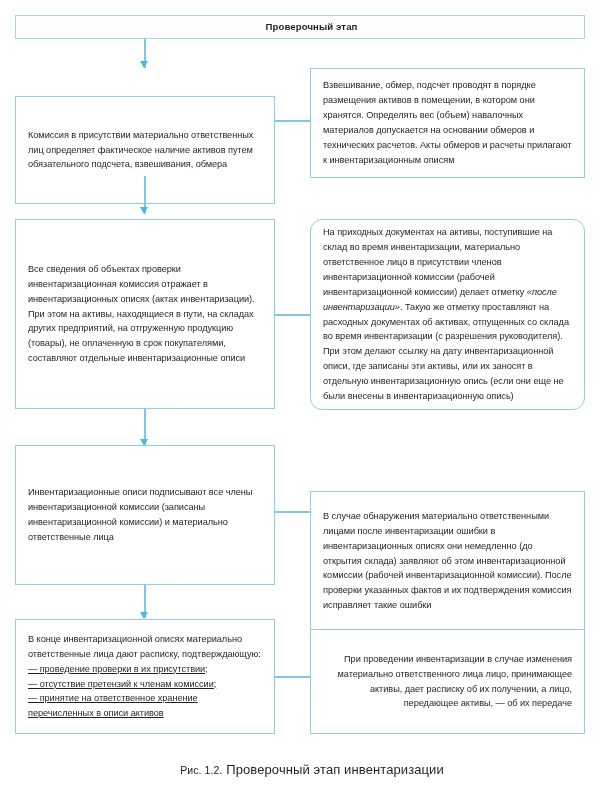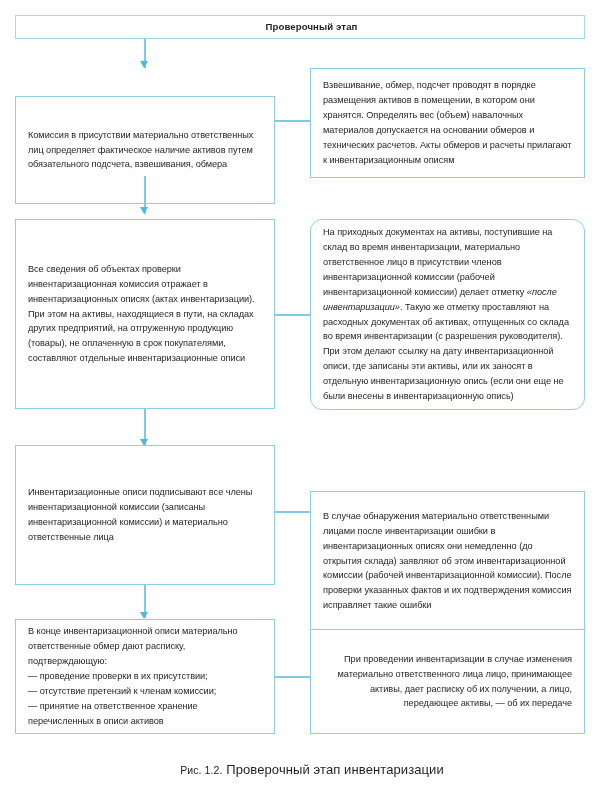--- a/index.html
+++ b/index.html
@@ -61,20 +61,21 @@
     flex-direction: column;
     justify-content: center;
   }
 
   .italic-run {
     font-style: italic;
   }
 
   .list-line {
     display: block;
+    text-decoration: underline;
   }
 
   
   .v-line {
     position: absolute;
     width: 1.6px;
     background: #7ec9e8;
   }
   .h-line {
     position: absolute;
@@ -149,21 +150,21 @@
   <div class="h-line" style="left:275px; top:511px; width:35px;"></div>
 
   <div class="box centered-v" style="left:310px; top:445px; width:275px; height:140px;margin-top:46px;">
     <p class="box-body">В случае обнаружения материально ответственными лицами после инвентаризации ошибки в инвентаризационных описях они немедленно (до открытия склада) заявляют об этом инвентаризационной комиссии (рабочей инвентаризационной комиссии). После проверки указанных фактов и их подтверждения комиссия исправляет такие ошибки</p>
   </div>
 
   <div class="v-line" style="left:144px; top:585px; height:33px;"></div>
   <div class="arrow-down" style="left:140px; top:612px;"></div>
 
   <div class="box centered-v" style="left:15px; top:619px; width:260px; height:115px;">
-    <p class="box-body">В конце инвентаризационной описи материально ответственные обмер дают расписку, подтверждающую:</p>
+    <p class="box-body">В конце инвентаризационной описях материально ответственные лица дают расписку, подтверждающую:</p>
     <span class="list-line">— проведение проверки в их присутствии;</span>
     <span class="list-line">— отсутствие претензий к членам комиссии;</span>
     <span class="list-line">— принятие на ответственное хранение перечисленных в описи активов</span>
   </div>
 
   <div class="h-line" style="left:275px; top:676px; width:35px;"></div>
 
   <div class="box centered-v" style="left:310px; top:629px; width:275px; height:105px;text-align:right;">
     <p class="box-body">При проведении инвентаризации в случае изменения материально ответственного лица лицо, принимающее активы, дает расписку об их получении, а лицо, передающее активы, — об их передаче</p>
   </div>

